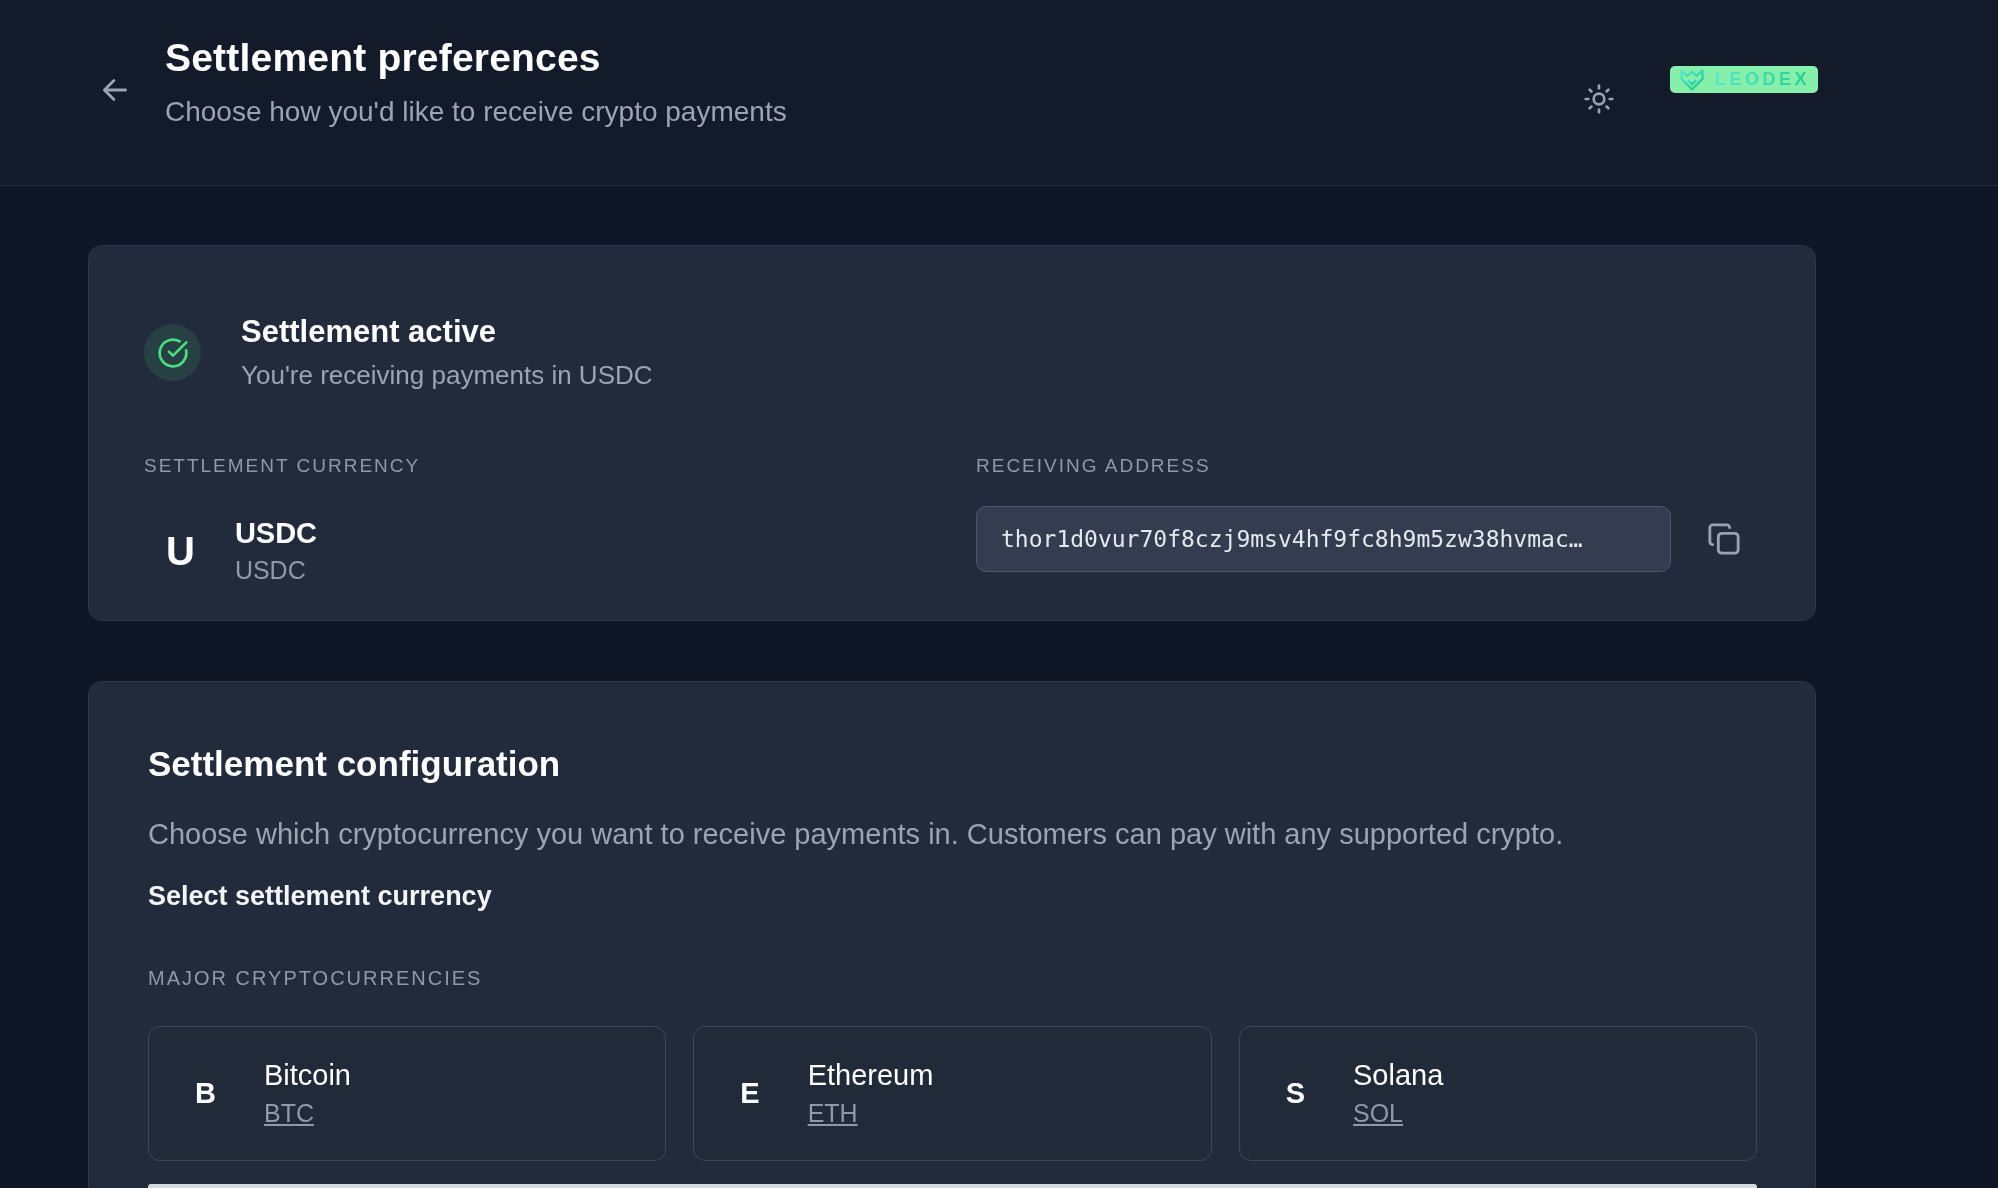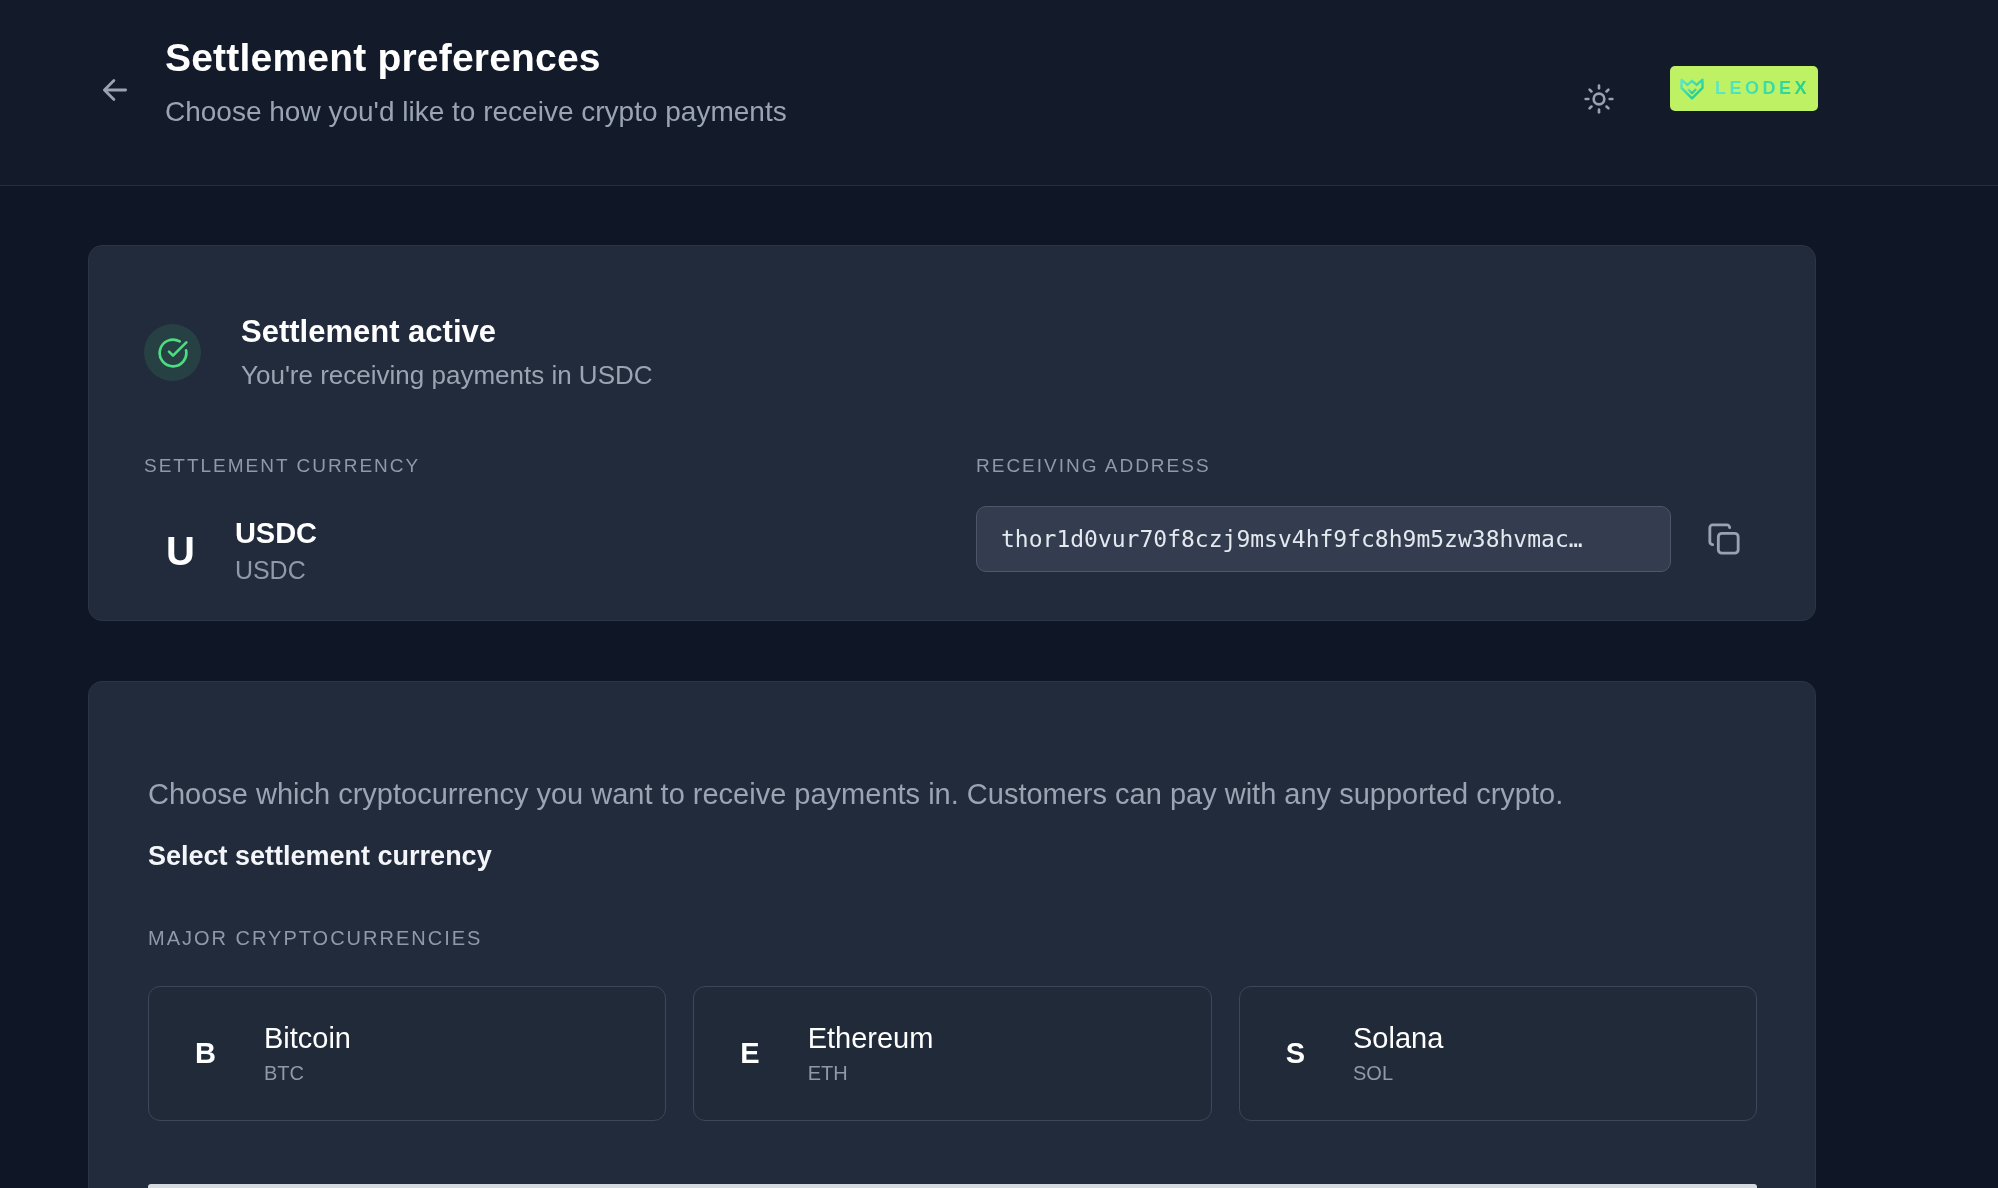--- a/index.html
+++ b/index.html
@@ -44,22 +44,22 @@
   .theme-toggle {
     margin-top: 80px;
     width: 38px; height: 38px;
     display: flex; align-items: center; justify-content: center;
     color: #98a2b1;
     cursor: pointer;
   }
   .logo-box {
     margin-left: 52px;
     margin-top: 66px;
-    width: 148px; height: 45px;
-    background: #bef264;
+    width: 148px; height: 27px;
+    background: #86efac;
     border-radius: 5px;
     display: flex; align-items: center; justify-content: center;
     gap: 9px;
     cursor: pointer;
   }
   .logo-text {
     font-size: 18px;
     font-weight: bold;
     letter-spacing: 3.5px;
     background: linear-gradient(90deg, #59e8cc, #1fd18e);
@@ -148,21 +148,21 @@
     border-radius: 12px;
     background: #202a39;
     display: flex;
     align-items: center;
     padding-left: 46px;
     gap: 48px;
     cursor: pointer;
   }
   .option-letter { color: #ffffff; font-size: 29px; font-weight: bold; }
   .option-name { color: #ffffff; font-size: 29px; font-weight: normal; }
-  .option-symbol { margin-top: 7px; color: #8e99a9; font-size: 20px; }
+  .option-symbol { margin-top: 7px; color: #8e99a9; font-size: 25px; text-decoration: underline; }
 
   
   .bottom-peek {
     position: absolute;
     left: 148px;
     top: 1184px;
     width: 1609px;
     height: 6px;
     background: #d4dae0;
     border-radius: 3px 3px 0 0;
@@ -247,20 +247,21 @@
             <rect x="8" y="8" width="14" height="14" rx="2.5"></rect>
             <path d="M4 16c-1.1 0-2-.9-2-2V4c0-1.1.9-2 2-2h10c1.1 0 2 .9 2 2"></path>
           </svg>
         </div>
       </div>
     </div>
   </div>
 </div>
 
 <div class="card card-config">
+  <div class="config-title">Settlement configuration</div>
   <div class="config-desc">Choose which cryptocurrency you want to receive payments in. Customers can pay with any supported crypto.</div>
   <div class="select-label">Select settlement currency</div>
   <div class="group-label">MAJOR CRYPTOCURRENCIES</div>
 
   <div class="options-row">
     <div class="option-card">
       <span class="option-letter">B</span>
       <span>
         <div class="option-name">Bitcoin</div>
         <div class="option-symbol">BTC</div>

